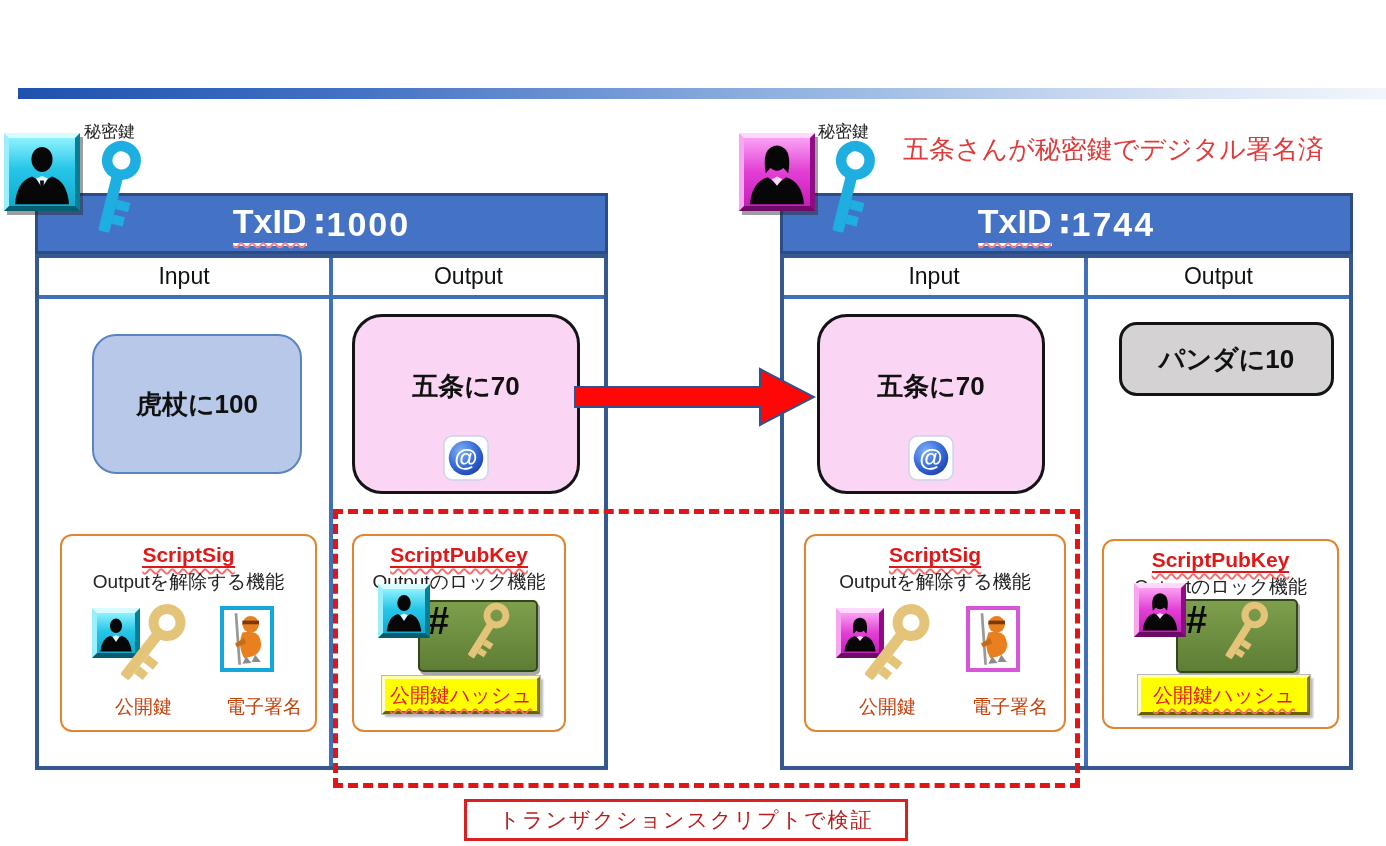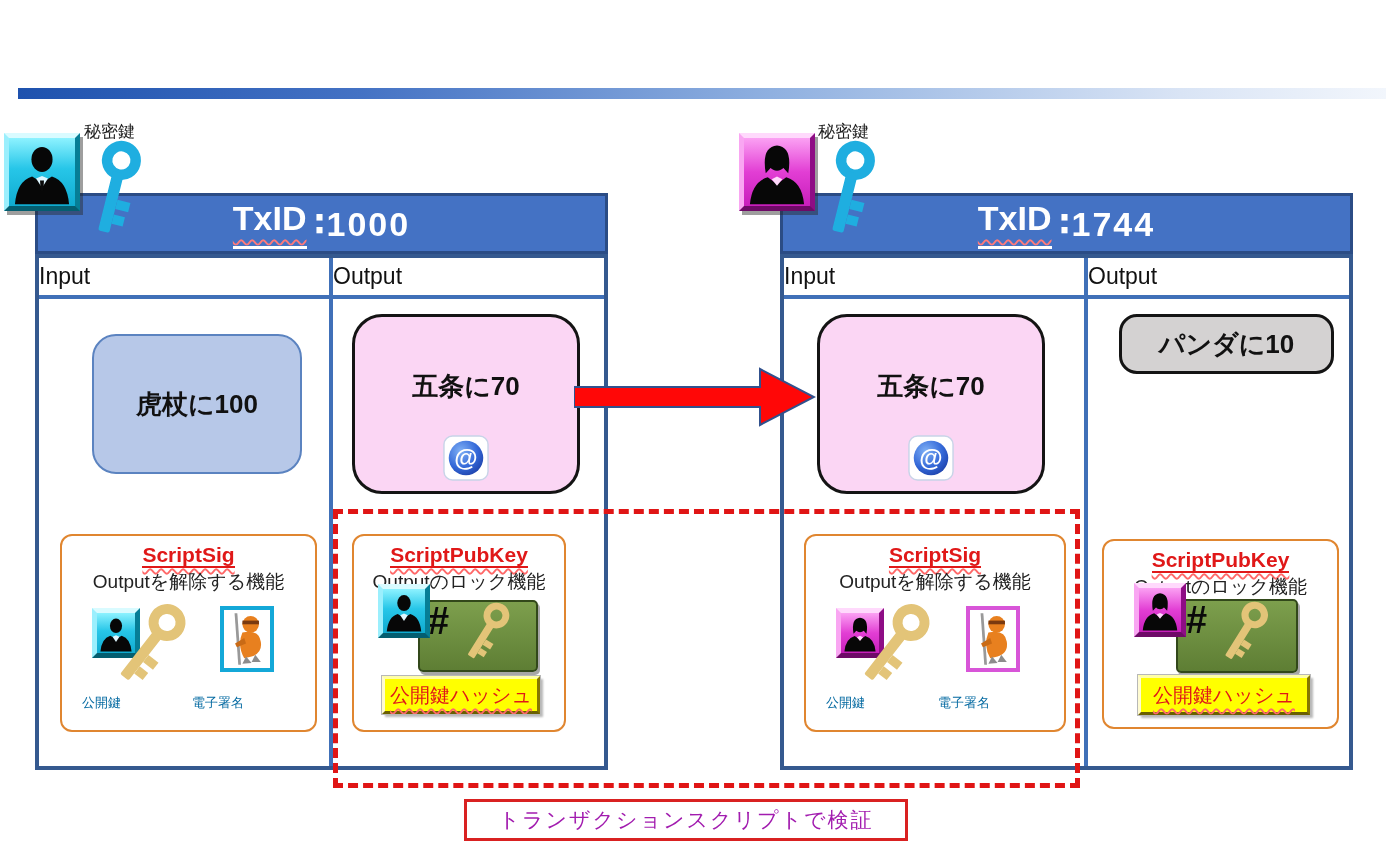--- a/index.html
+++ b/index.html
@@ -10,28 +10,28 @@
   #title{left:38px;top:0;font-size:48px;font-weight:800;color:#3C73B0;letter-spacing:5px;white-space:nowrap}
   #title-bar{left:18px;top:88px;width:1368px;height:11px;
     background:linear-gradient(to right,#1E52AE 0%,#4472C4 25%,#8FB0E0 55%,#D9E4F5 85%,#F2F6FC 100%)}
 
   .signer-note{font-size:26px;color:#E03A3A;white-space:nowrap;z-index:3}
   .pk-label{font-size:17px;color:#222;white-space:nowrap;z-index:3}
 
   .tx-band{height:61px;background:#4472C4;border:3px solid #2B4C85;box-sizing:border-box;
     display:flex;align-items:center;justify-content:center;color:#fff;font-weight:bold;font-size:34px;z-index:2}
   .txid-suffix{margin-left:8px;letter-spacing:2px}
-  .u-white{border-bottom:3px solid #fff;padding-bottom:8px}
+  .u-white{border-bottom:3px solid #fff;padding-bottom:2px}
   .sq2{text-decoration-line:underline;text-decoration-style:wavy;text-decoration-color:#FF7A7A;
        text-decoration-thickness:2px;text-underline-offset:9px}
 
   .tx-box{background:#fff;border:4px solid #35598F;box-sizing:border-box;z-index:1}
   .col-div{position:absolute;top:0;bottom:0;width:4px;background:#4070B8}
   .hdr-line{position:absolute;left:0;right:0;top:37px;height:4px;background:#4070B8}
-  .hdr{position:absolute;top:5px;font-size:23px;color:#111;}
+  .hdr{position:absolute;top:5px;font-size:23px;color:#111;text-align:center}
 
   .amount{position:absolute;box-sizing:border-box;display:flex;align-items:center;justify-content:center;
     font-weight:bold;color:#111;font-size:26px}
   .amount.blue{background:#B7C8E8;border:2.5px solid #5B83C0;border-radius:24px}
   .amount.pink{background:#FBD6F4;border:3px solid #141414;border-radius:30px}
   .amount.big{align-items:flex-start;padding-top:52px}
   .amount.gray{background:#D4D2D2;border:3px solid #141414;border-radius:18px}
   .amount.small{border-radius:18px}
   .at-badge{position:absolute;left:50%;transform:translateX(-50%);bottom:10px;width:46px;height:46px}
 
@@ -56,26 +56,26 @@
   .sig-frame{box-sizing:border-box;background:#fff;display:block}
   .sig-frame.cyan{border:4px solid #14A8D8}
   .sig-frame.magenta{border:4px solid #D855D8}
 
   .green-chip{position:absolute;background:linear-gradient(180deg,#7D9F4D,#5E7E34);
     border:2px solid #32481A;border-radius:5px;box-shadow:2px 3px 0 rgba(0,0,0,.35)}
   .hash-glyph{position:absolute;font-weight:bold;font-size:38px;color:#0A0A0A;line-height:1;z-index:4}
   .hash-label{position:absolute;background:#FFFF00;border:3px solid;border-color:#FFFFA6 #857700 #6A5F00 #FFFBD2;
     outline:1px solid #B8B8B8;box-shadow:3px 3px 2px rgba(0,0,0,.28);display:flex;align-items:center;justify-content:center;
     font-size:20px;font-weight:normal;color:#E01818;box-sizing:border-box;white-space:nowrap}
-  .icon-label{position:absolute;font-size:13px;color:#0369a1;text-align:left;white-space:nowrap}
+  .icon-label{position:absolute;font-size:19px;color:#c2410c;text-align:right;white-space:nowrap}
 
   #arrow{z-index:4}
   #dashed-zone{left:333px;top:509px;width:747px;height:279px;border:5px dashed #E01515;box-sizing:border-box;z-index:6;pointer-events:none}
   #verify-box{left:464px;top:799px;width:444px;height:42px;border:3px solid #D92121;box-sizing:border-box;
-    display:flex;align-items:center;justify-content:center;color:#a21caf;font-size:21px;letter-spacing:2px;background:#fff;z-index:7}
+    display:flex;align-items:center;justify-content:center;color:#b91c1c;font-size:21px;letter-spacing:2px;background:#fff;z-index:7}
 </style>
 </head>
 <body>
 
 <div id="stage">
 
   <div class="abs" id="title-bar"></div>
 
   <div class="abs avatar cyan shadow" style="left:4px;top:133px;width:76px;height:78px">
     <svg viewBox="0 0 100 100" width="100%" height="100%">
@@ -207,20 +207,21 @@
   </div>
   <div class="abs pk-label" style="left:818px;top:120px">秘密鍵</div>
   <div class="abs keywrap key-cyan" style="left:820px;top:140px;width:60px;height:100px;transform:rotate(14deg)">
     <svg viewBox="0 0 60 105" width="100%" height="100%">
       <circle cx="28" cy="21" r="15" fill="none" stroke="currentColor" stroke-width="11"></circle>
       <rect x="22" y="34" width="12" height="64" rx="2" fill="currentColor"></rect>
       <rect x="34" y="62" width="14" height="10" fill="currentColor"></rect>
       <rect x="34" y="78" width="12" height="10" fill="currentColor"></rect>
     </svg>
   </div>
+  <div class="abs signer-note" style="left:903px;top:132px">五条さんが秘密鍵でデジタル署名済</div>
 
   <div class="abs tx-band" style="left:780px;top:193px;width:573px">
     <span class="u-white"><span class="sq2">TxID</span></span>
     <span class="txid-suffix">∶1744</span>
   </div>
 
   <div class="abs tx-box" style="left:780px;top:254px;width:573px;height:516px">
     <div class="col-div" style="left:300px"></div>
     <div class="hdr-line"></div>
     <div class="hdr" style="left:0;width:300px">Input</div>
@@ -237,21 +238,21 @@
                 <stop offset="100%" stop-color="#1C3FA8"></stop>
           </radialGradient>
             </defs>
           <rect x="1" y="1" width="46" height="46" rx="9" fill="#fff" stroke="#C8D4E8" stroke-width="1.5"></rect>
           <circle cx="24" cy="24" r="18" fill="url(#atg2)"></circle>
           <text x="24" y="32" font-size="25" font-weight="bold" fill="#fff" text-anchor="middle">@</text>
         </svg>
       </span>
     </div>
 
-    <div class="amount gray small" style="left:335px;top:56px;width:215px;height:60px">
+    <div class="amount gray small" style="left:335px;top:64px;width:215px;height:74px">
       <span>パンダに10</span>
     </div>
 
     <div class="script-box" style="left:20px;top:276px;width:262px;height:198px">
       <div class="sb-title">
         <span class="u-red"><span class="sq">ScriptSig</span></span>
       </div>
       <div class="sb-sub">Outputを解除する機能</div>
       <div class="abs avatar magenta" style="left:30px;top:72px;width:48px;height:50px">
         <svg viewBox="0 0 100 100" width="100%" height="100%">

